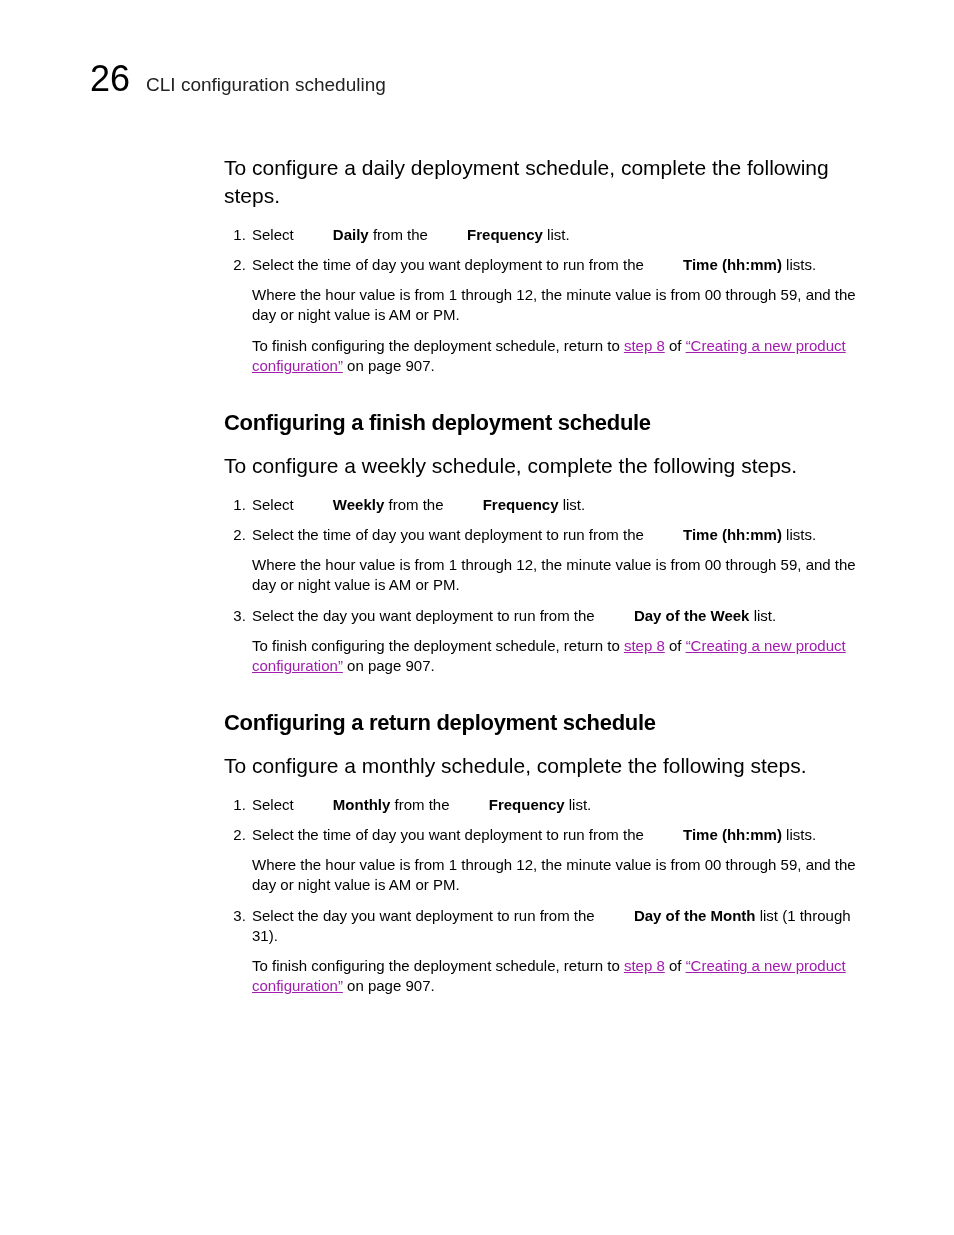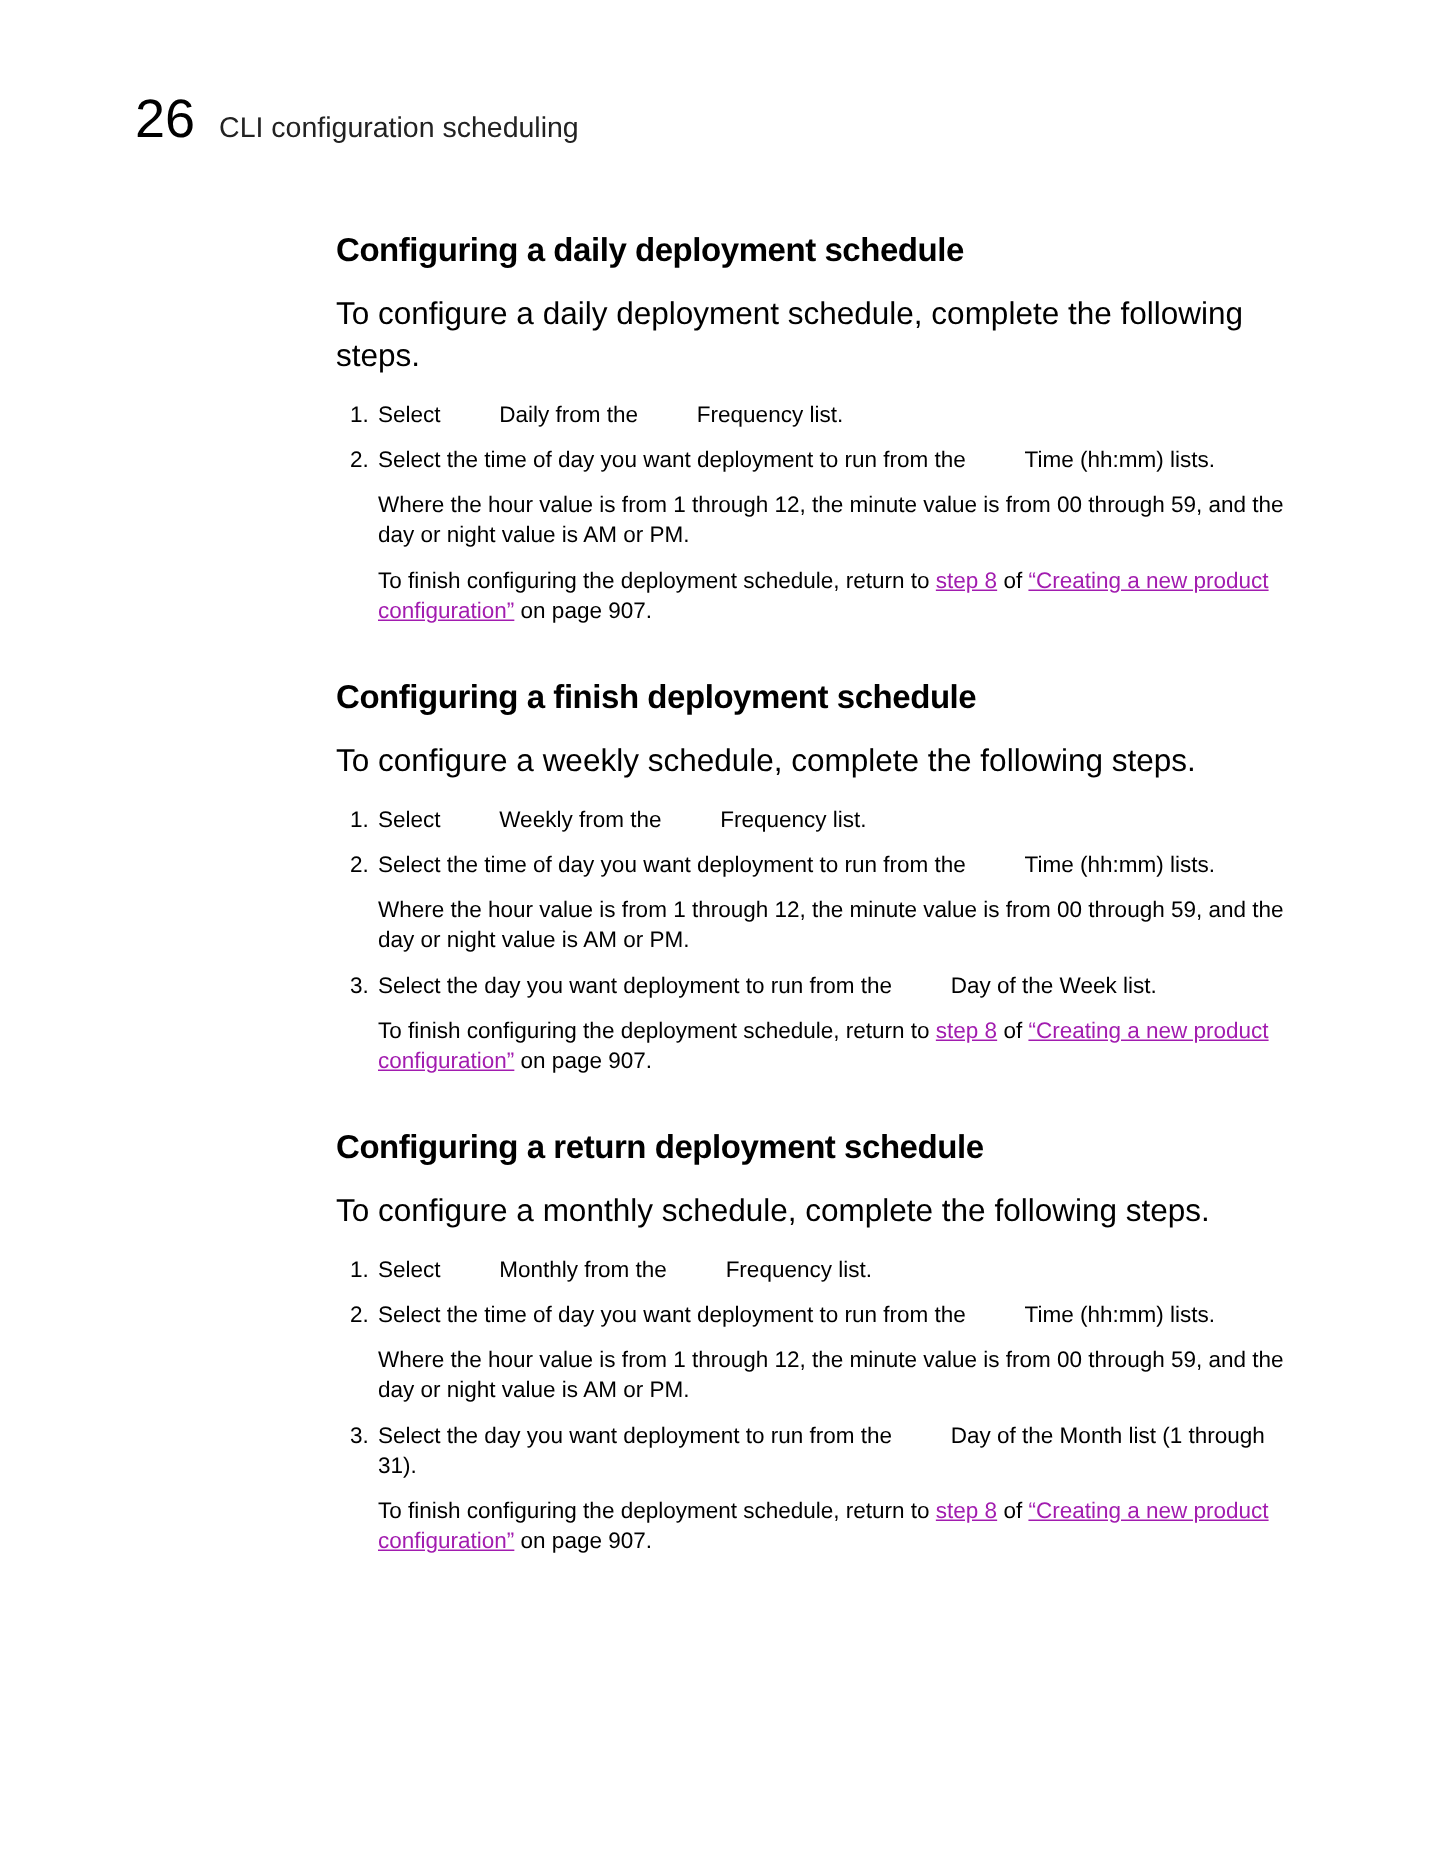--- a/index.html
+++ b/index.html
@@ -53,36 +53,35 @@
   }
   ol li {
     margin-bottom: 10px;
     line-height: 1.35;
     padding-left: 2px;
   }
   .substep {
     margin: 10px 0 0 0;
     line-height: 1.35;
   }
-  .bold { font-weight: 400; padding-left: 35px; }
+  .bold { font-weight: 700; padding-left: 35px; }
   .link { color: #a21caf; text-decoration: underline; }
 </style>
 </head>
 <body>
 
 <div class="page">
   <div class="header">
     <span class="chapter-number">26</span>
     <span class="header-title">CLI configuration scheduling</span>
   </div>
 
   <div class="content">
 
     <div class="section">
-      <h2>Configuring a daily deployment schedule</h2>
       <p class="intro">To configure a daily deployment schedule, complete the following steps.</p>
       <ol>
         <li>
           <span>Select </span><span class="bold">Daily</span><span> from the </span><span class="bold">Frequency</span><span> list.</span>
         </li>
         <li>
           <span>Select the time of day you want deployment to run from the </span><span class="bold">Time (hh:mm)</span><span> lists.</span>
           <p class="substep">Where the hour value is from 1 through 12, the minute value is from 00 through 59, and the day or night value is AM or PM.</p>
           <p class="substep">
             <span>To finish configuring the deployment schedule, return to </span><span class="link">step 8</span><span> of </span><span class="link">“Creating a new product configuration”</span><span> on page 907.</span>

